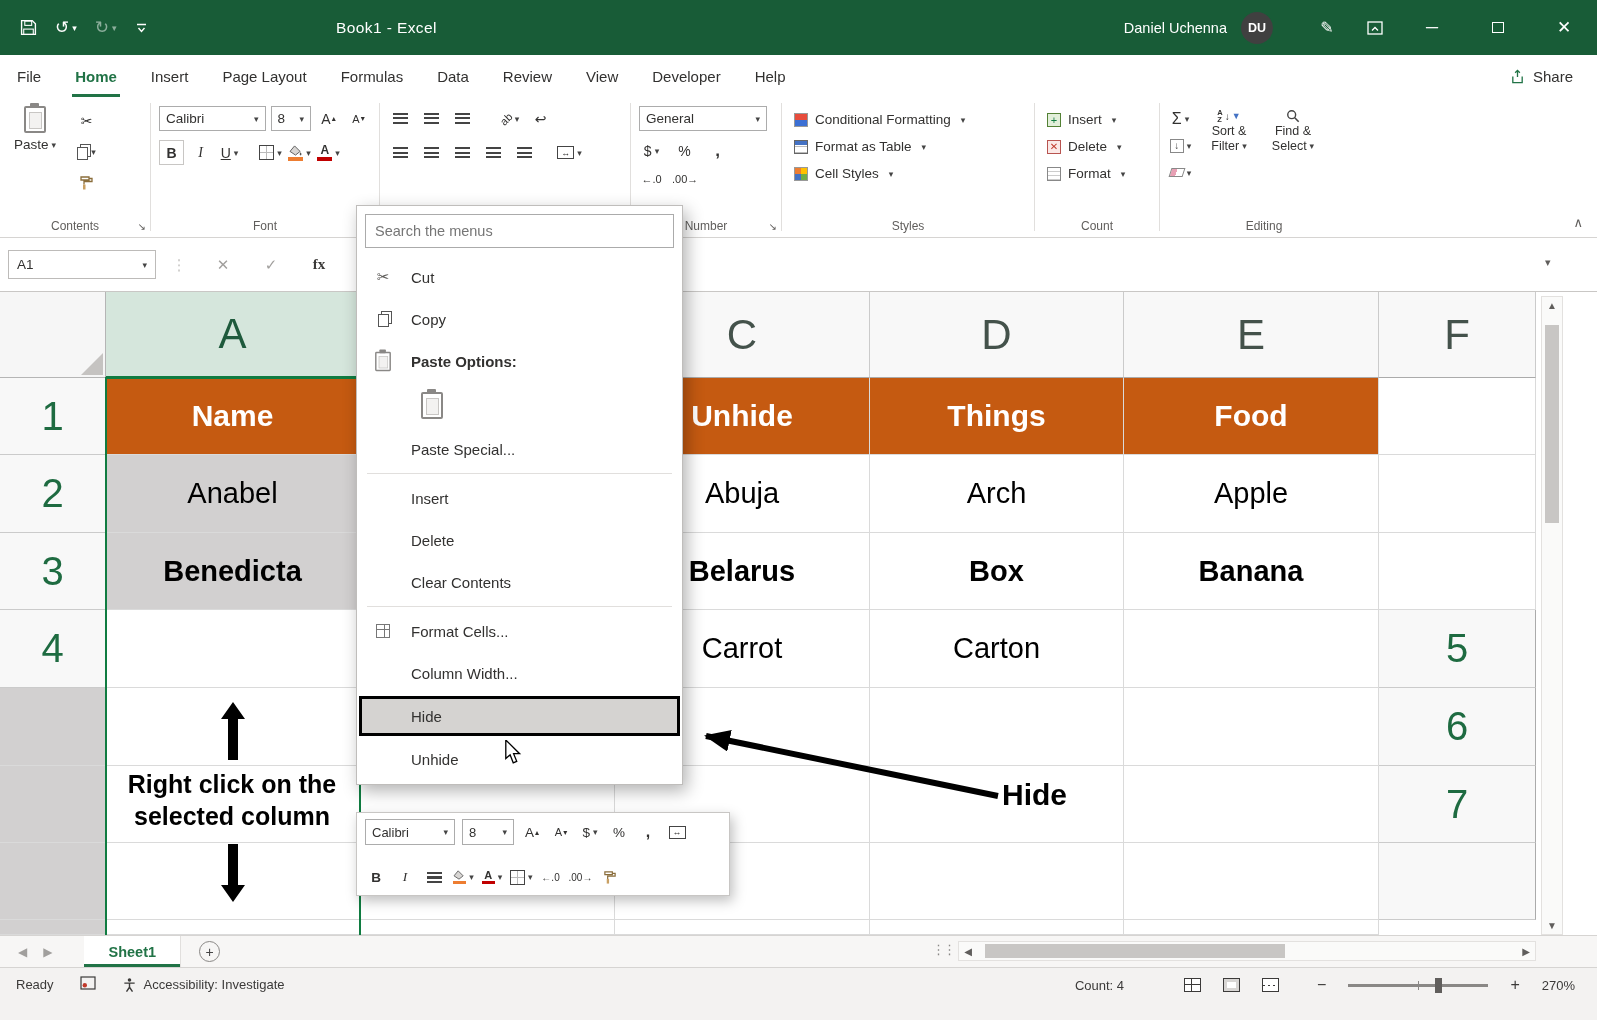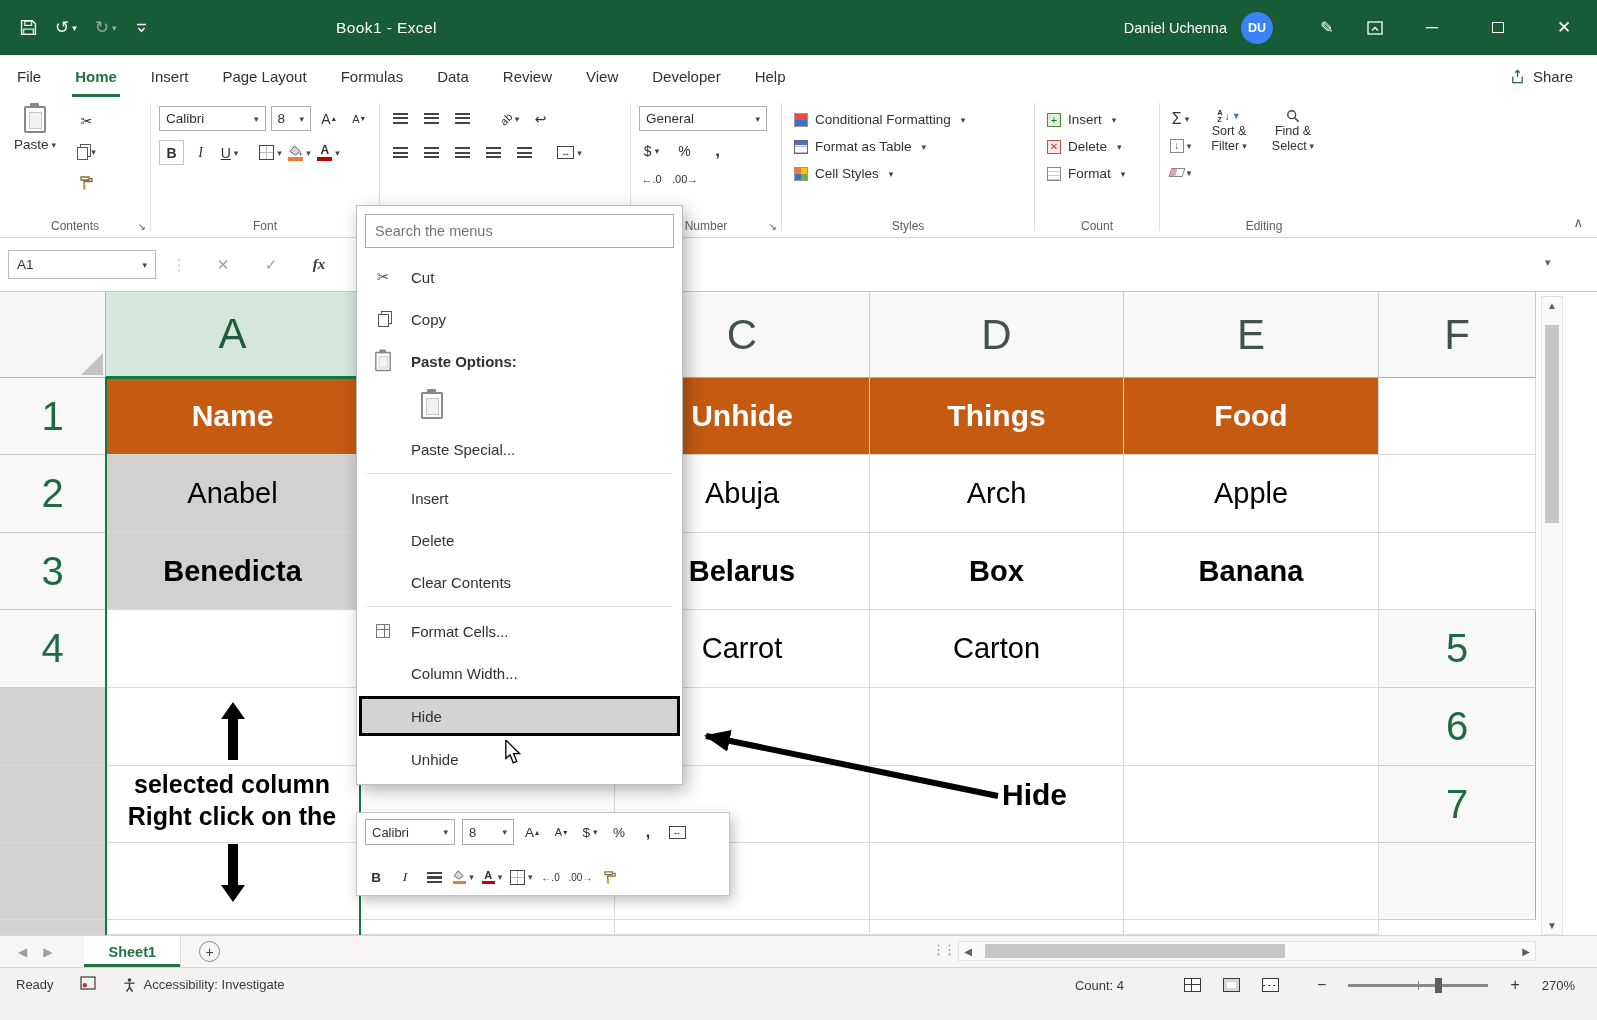--- a/index.html
+++ b/index.html
@@ -12,21 +12,21 @@
   
   #titlebar{position:absolute;left:0;top:0;width:1597px;height:55px;background:#185C37;display:flex;align-items:center;color:#fff}
   .qat{display:flex;align-items:center;gap:10px;padding-left:16px}
   .qat .btn{height:32px;display:flex;align-items:center;padding:0 4px;font-size:17px;color:#fff}
   #tb-title{position:absolute;left:336px;top:0;height:55px;display:flex;align-items:center;font-size:15.5px;letter-spacing:.4px}
   #tb-search{position:absolute;left:585px;top:11px;width:422px;height:33px;background:#9FC9B3;border-radius:2px;display:flex;align-items:center;gap:12px;padding-left:16px;color:#124A2F}
   #tb-search input{background:transparent;border:0;outline:0;color:#124A2F;font-size:14.5px;width:330px;font-family:"Liberation Sans",sans-serif}
   #tb-search input::placeholder{color:#124A2F;opacity:1}
   .tb-right{position:absolute;right:0;top:0;height:55px;display:flex;align-items:center}
   .tb-user{font-size:14.5px;margin-right:14px}
-  .avatar{width:32px;height:32px;border-radius:50%;background:#3b82f6;display:flex;align-items:center;justify-content:center;font-size:12.5px;font-weight:700;margin-right:30px}
+  .avatar{width:32px;height:32px;border-radius:50%;background:#404040;display:flex;align-items:center;justify-content:center;font-size:12.5px;font-weight:700;margin-right:30px}
   .tb-ic{width:48px;height:55px;display:flex;align-items:center;justify-content:center;font-size:16px}
   .win-btn{width:66px;height:55px;display:flex;align-items:center;justify-content:center;font-size:17px}
 
   
   #ribbon-tabs{position:absolute;left:0;top:55px;width:1597px;height:42px;background:#fff;display:flex;font-size:15px;color:#323130}
   .rtab{display:flex;align-items:center;padding:0 17px;position:relative}
   .rtab.active{color:#217346;font-weight:700}
   .rtab.active::after{content:"";position:absolute;left:14px;right:14px;bottom:0;height:3px;background:#217346}
   #share-btn{position:absolute;right:24px;top:61px;height:30px;display:flex;align-items:center;gap:8px;font-size:15px;color:#323130}
 
@@ -60,21 +60,21 @@
   .style-row{display:flex;align-items:center;gap:7px;height:27px;font-size:13.5px;color:#323130;padding-left:4px}
   .big-btn{width:56px;display:flex;flex-direction:column;align-items:center;gap:1px;font-size:12.5px;color:#323130;padding-top:3px}
   .ed-col{display:flex;flex-direction:column;gap:2px}
   .mrg{display:inline-flex;width:17px;height:13px;border:1px solid #444;align-items:center;justify-content:center;font-size:9px}
   #ribbon-collapse{position:absolute;right:14px;top:215px;font-size:13px;color:#605E5C}
 
   
   #fbar{position:absolute;left:0;top:240px;width:1597px;height:52px;background:#fff;border-bottom:1px solid #C9C7C5}
   #namebox{position:absolute;left:8px;top:10px;width:148px;height:29px;border:1px solid #BDBBB9;display:flex;align-items:center;justify-content:space-between;padding:0 8px;font-size:13.5px;background:#fff;color:#323130}
   .fbtn{position:absolute;top:10px;height:29px;display:flex;align-items:center;justify-content:center;width:34px;font-size:15px}
-  #fx-btn{font-family:"Liberation Serif",serif;font-style:italic;font-weight:700;color:#3B3A39}
+  #fx-btn{font-family:"Liberation Serif",serif;font-weight:700;color:#3B3A39}
   #fbar-dd{position:absolute;left:1545px;top:16px;font-size:11px;color:#605E5C}
 
   
   #sheet{position:absolute;left:0;top:292px;width:1536px;height:643px;display:grid;grid-template-columns:106px 254px 255px 255px 254px 255px 157px;grid-template-rows:86px 77px 78px 77px 78px 78px 77px 77px 15px;z-index:1}
   .corner{background:#F6F6F6;border-right:1px solid #B5B5B5;border-bottom:1px solid #B5B5B5;position:relative}
   .corner::after{content:"";position:absolute;right:2px;bottom:2px;border-left:22px solid transparent;border-bottom:22px solid #C5C3C1}
   .ch{background:#F8F8F8;border-right:1px solid #CBCBCB;border-bottom:1px solid #ABABAB;display:flex;align-items:center;justify-content:center;font-size:42px;color:#44524B}
   .ch.sel{background:#D5E6DC;color:#1E5A3C;border-bottom:2px solid #107C41}
   .rh{background:#F8F8F8;border-right:1px solid #ABABAB;border-bottom:1px solid #CBCBCB;display:flex;align-items:center;justify-content:center;font-size:40px;color:#1E6B41}
   .cell{background:#fff;border-right:1px solid #DADADA;border-bottom:1px solid #DADADA;display:flex;align-items:center;justify-content:center;font-size:29px;color:#000}
@@ -532,22 +532,22 @@
   <div id="vscroll">
     <span class="vs-arrow" style="top:3px">▲</span>
     <div id="vthumb"></div>
     <span class="vs-arrow" style="bottom:3px">▼</span>
   </div>
 
   <svg class="anno-arrow" style="left:219px;top:702px" width="28" height="60">
     <polygon points="14,0 26,17 19,17 19,58 9,58 9,17 2,17" fill="#000"></polygon>
   </svg>
   <div id="anno-text">
+    <div>Right click on the</div>
     <div>selected column</div>
-    <div>Right click on the</div>
   </div>
   <svg class="anno-arrow" style="left:219px;top:842px" width="28" height="60">
     <polygon points="14,60 2,43 9,43 9,2 19,2 19,43 26,43" fill="#000"></polygon>
   </svg>
 
   <div id="tabbar">
     <span class="tab-nav">◀</span>
     <span class="tab-nav" style="margin-left:16px">▶</span>
     <div class="sheet-tab">
         <span>Sheet1</span>

